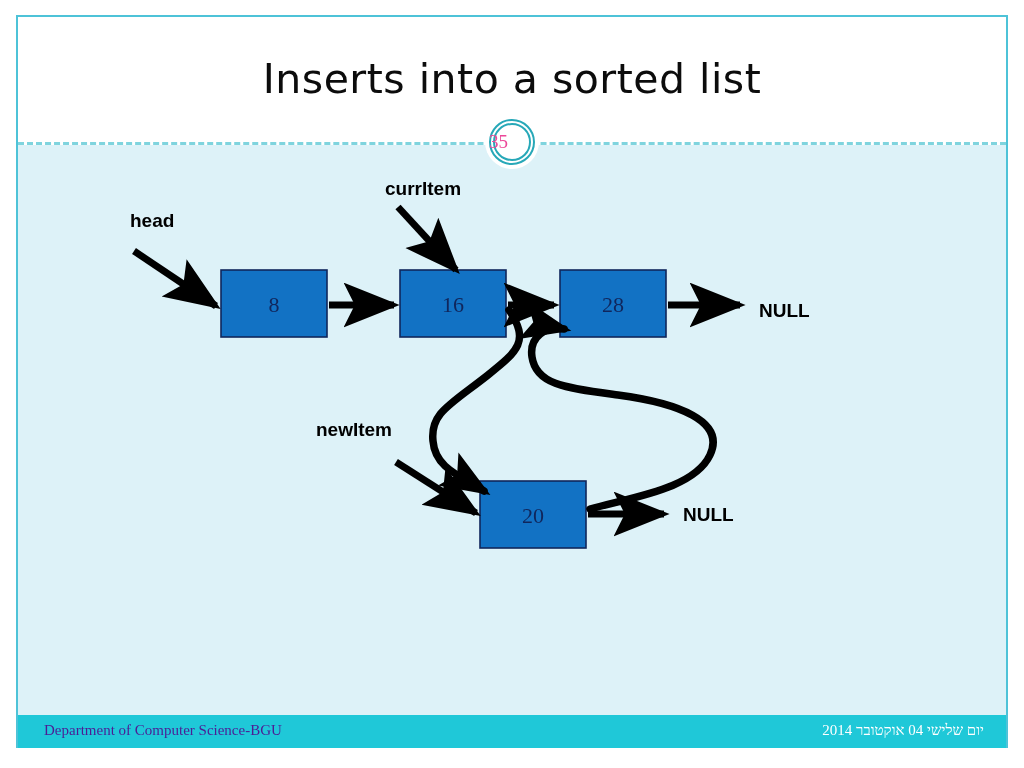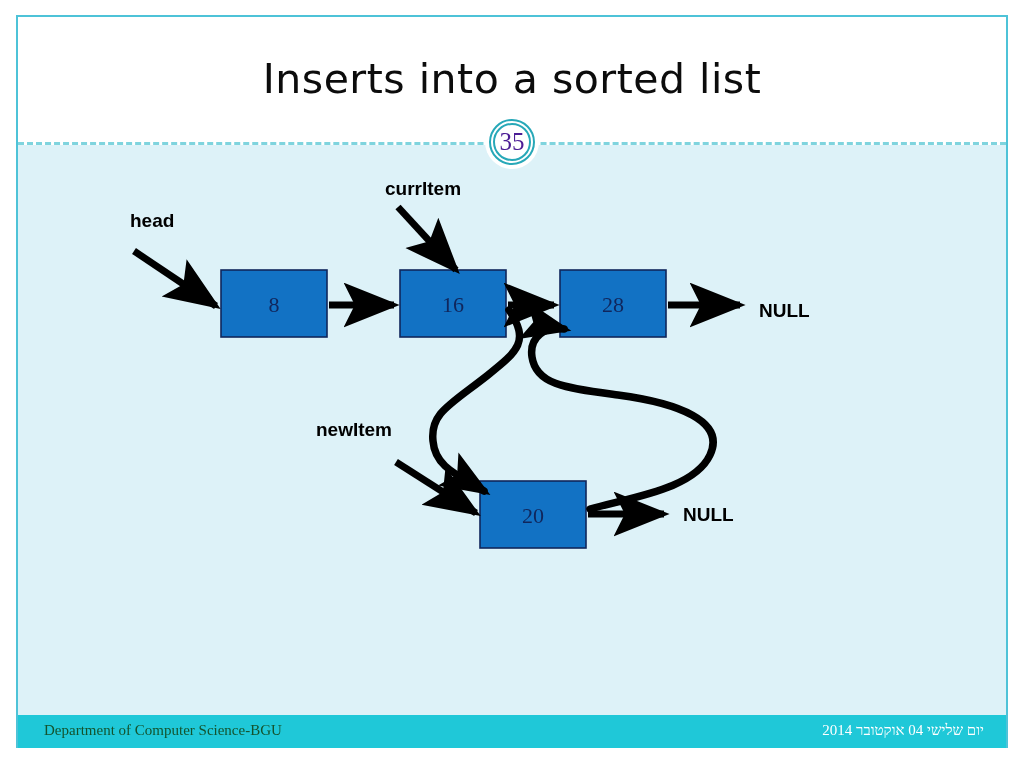--- a/index.html
+++ b/index.html
@@ -110,42 +110,42 @@
     border-radius: 50%;
     border: 2px solid #27a8b8;
     box-sizing: border-box;
     background: #ffffff;
   }
   .badge-num {
     position: absolute;
     left: 0; top: 0;
     width: 46px; height: 46px;
     line-height: 46px;
-    text-align: center;
-    font-family: "Liberation Serif", serif;
-    font-size: 25px;
-    color: #4c1d95;
+    text-align: left;
+    font-family: "Liberation Serif", serif;
+    font-size: 19px;
+    color: #ec4899;
   }
 
   
   .footer {
     position: absolute;
     left: 18px;
     top: 715px;
     width: 988px;
     height: 33px;
     background: #1fc8d8;
   }
   .footer-left {
     position: absolute;
     left: 26px;
     top: 7px;
     font-family: "Liberation Serif", serif;
     font-size: 15px;
-    color: #14532d;
+    color: #4c1d95;
     white-space: nowrap;
   }
   .footer-right {
     position: absolute;
     right: 22px;
     top: 7px;
     font-family: "Liberation Serif", serif;
     font-size: 15px;
     color: #ffffff;
     white-space: nowrap;

